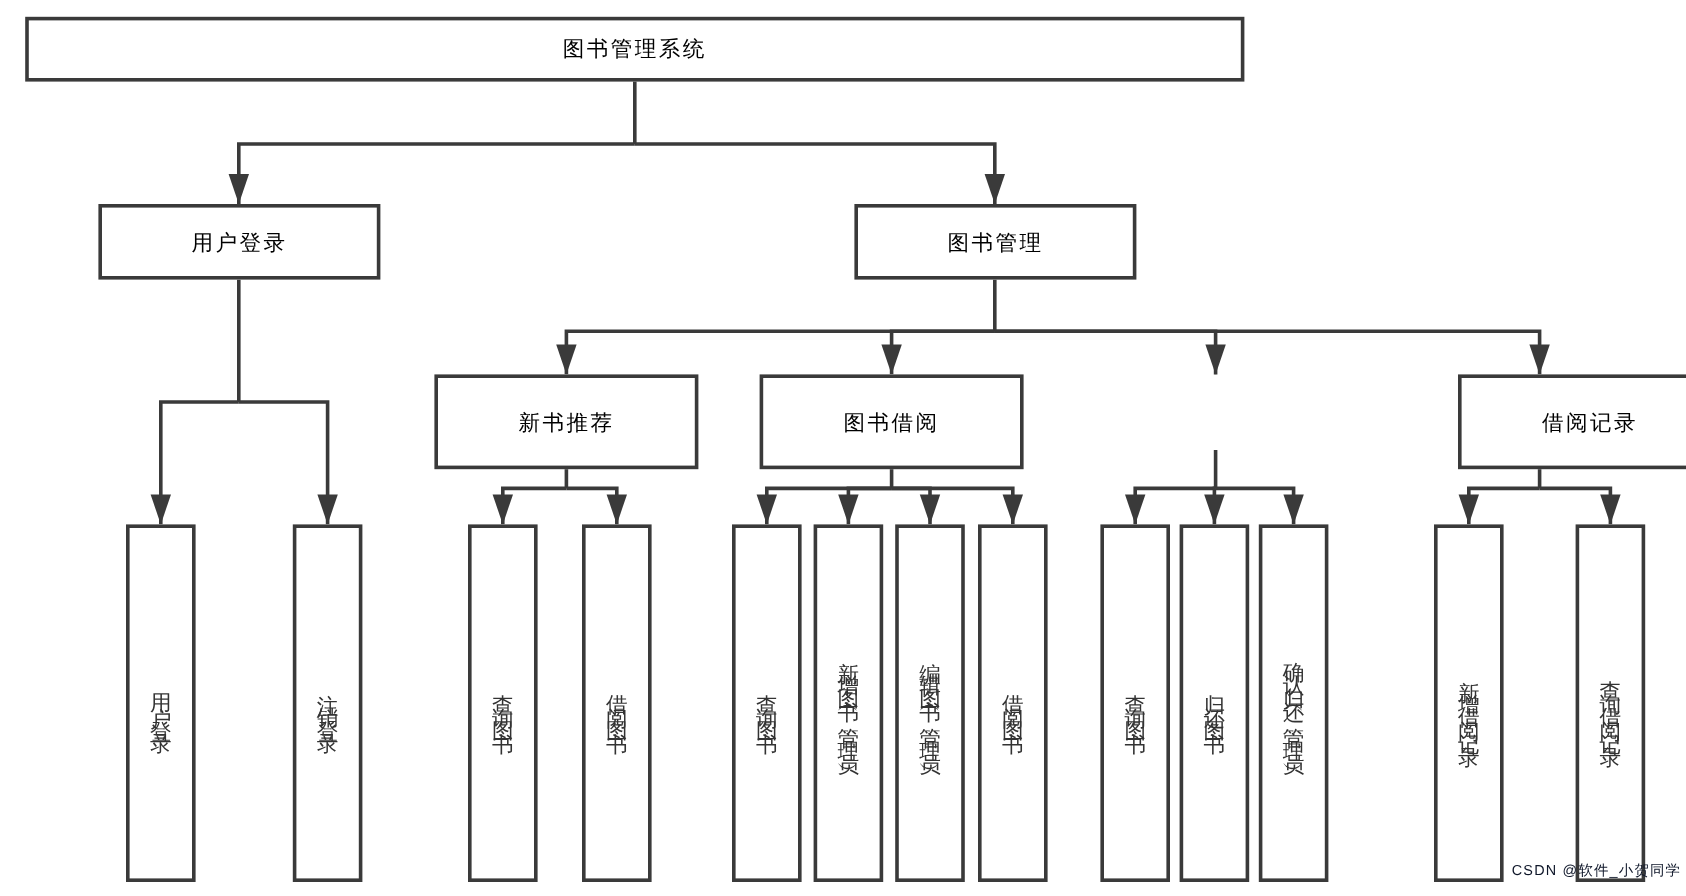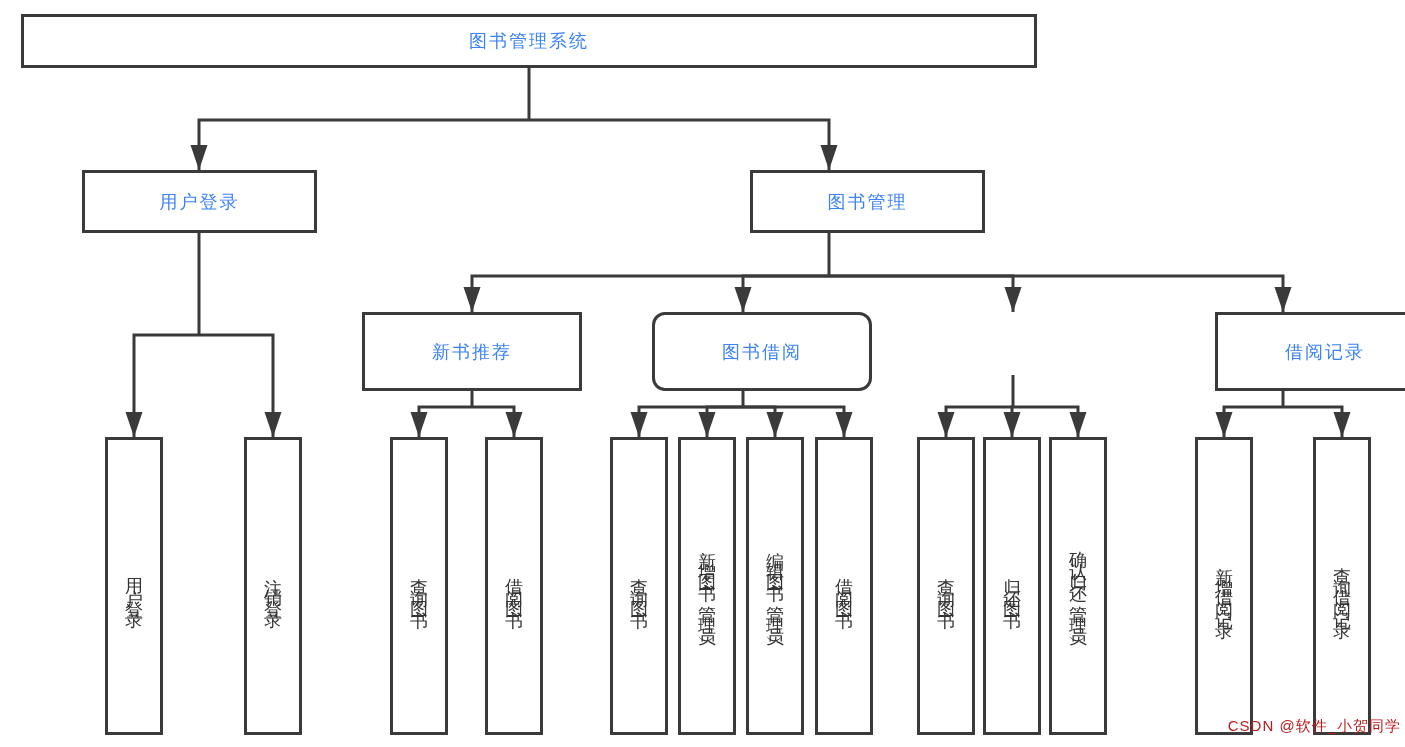--- a/index.html
+++ b/index.html
@@ -29,37 +29,37 @@
     display: flex;
     align-items: center;
     justify-content: center;
     z-index: 2;
     color: #333333;
   }
   .hlabel {
     font-size: 18px;
     letter-spacing: 2px;
     white-space: nowrap;
-    color: #3b82f6;
+    color: #000000;
   }
   .vlabel {
     writing-mode: vertical-rl;
     text-orientation: mixed;
     font-size: 18px;
     letter-spacing: 11px;
     line-height: 1;
     color: #333333;
   }
   
   .n-root          { left: 21px;   top: 14px;  width: 1016px; height: 54px; }
   .n-user-login    { left: 82px;   top: 170px; width: 235px;  height: 63px; }
-  .n-book-mgmt     { left: 750px;  top: 170px; width: 235px;  height: 63px; }
+  .n-book-mgmt     { left: 712px;  top: 170px; width: 235px;  height: 63px; }
   .lvl3            { top: 312px; width: 220px; height: 79px; }
   .n-new-rec       { left: 362px;  }
-  .n-book-borrow   { left: 652px; border-radius: 13px;  }
+  .n-book-borrow   { left: 633px;  }
   .n-cur-borrow    { left: 903px;  }
   .n-borrow-rec    { left: 1215px; }
   .leaf            { top: 437px; width: 58px; height: 298px; }
   .n-ul-login      { left: 105px;  }
   .n-ul-logout     { left: 244px;  }
   .n-nr-query      { left: 390px;  }
   .n-nr-borrow     { left: 485px;  }
   .n-bb-query      { left: 610px;  }
   .n-bb-add        { left: 678px;  }
   .n-bb-edit       { left: 746px;  }
@@ -67,23 +67,23 @@
   .n-cb-query      { left: 917px;  }
   .n-cb-return     { left: 983px;  }
   .n-cb-confirm    { left: 1049px; }
   .n-br-add        { left: 1195px; }
   .n-br-query      { left: 1313px; }
   #watermark {
     position: absolute;
     right: 4px;
     top: 717px;
     z-index: 5;
-    font-size: 15px;
+    font-size: 12px;
     letter-spacing: 1px;
-    color: #b91c1c;
+    color: #0f172a;
     white-space: nowrap;
   }
 </style>
 </head>
 <body>
 
 <div id="stage">
 
   <svg id="edges" width="1405" height="747" viewBox="0 0 1405 747">
     <defs>

